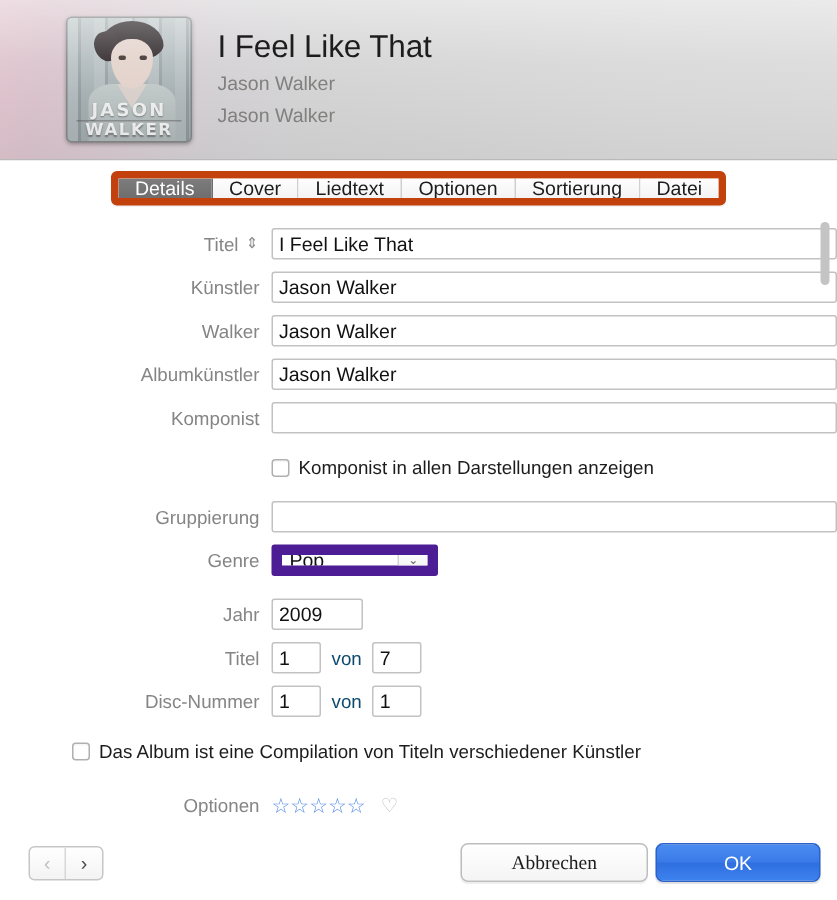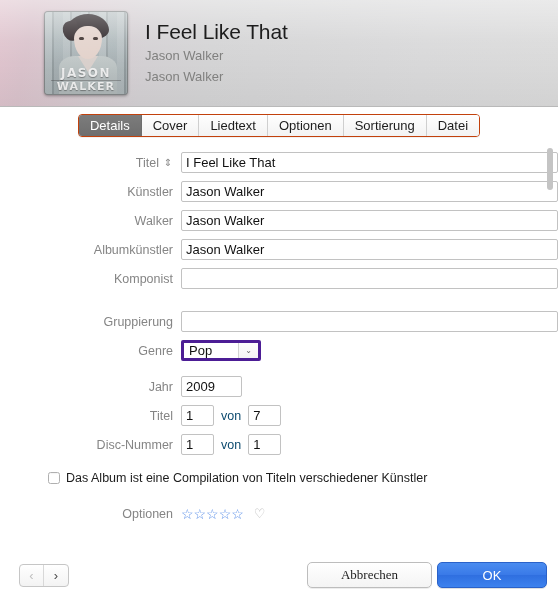--- a/index.html
+++ b/index.html
@@ -117,21 +117,21 @@
   }
 
   
   .tabbar {
     position: absolute; left: 0; top: 107px; width: 558px; height: 36px;
     display: flex; justify-content: center; align-items: center;
     background: #ffffff;
   }
   .tabs {
     display: flex;
-    border: 1px solid #c2410c;
+    border: 5px solid #c2410c;
     border-radius: 4px;
     overflow: hidden;
     background: #fdfdfd;
     box-shadow: 0 1px 0 rgba(0,0,0,0.05);
     height: 23px;
   }
   .tab {
     font-size: 13px; color: #1c1c1c;
     padding: 0 11px;
     display: flex; align-items: center;
@@ -198,22 +198,22 @@
     width: 12px; height: 12px; border: 1px solid #b0b0b0;
     border-radius: 2.5px; background: #fff;
     display: inline-block; flex: none;
     box-shadow: inset 0 1px 1px rgba(0,0,0,0.04);
   }
   .cb-label { font-size: 12.5px; color: #1c1c1c; margin-left: 6px; white-space: nowrap; }
 
   
   .sel {
     display: flex; align-items: stretch;
-    border: 3px solid #4c1d95; border-radius: 2px;
-    height: 21px; background: #fff; overflow: hidden;
+    border: 7px solid #4c1d95; border-radius: 2px;
+    height: 21px; background: #fff; overflow: hidden; gap: 23px;
   }
   .sel .val {
     font-size: 13px; color: #111; padding: 0 6px 0 5px;
     display: flex; align-items: center; min-width: 54px;
   }
   .sel .arrow {
     width: 20px; border-left: 1px solid #d3d3d3;
     background: linear-gradient(to bottom, #fdfdfd, #f4f4f4);
     display: flex; align-items: center; justify-content: center;
     font-size: 8px; color: #666;
@@ -358,20 +358,27 @@
 
       <div class="gap-6"></div>
 
       <div class="row">
         <div class="label">Komponist</div>
         <input class="tf w-wide" value="" style="">
       </div>
 
       <div class="gap-10"></div>
 
+      <div class="row">
+        <div class="label"></div>
+        <div class="field-wrap">
+          <span class="cb"></span>
+          <span class="cb-label">Komponist in allen Darstellungen anzeigen</span>
+        </div>
+      </div>
 
       <div class="gap-10"></div>
 
       <div class="row">
         <div class="label">Gruppierung</div>
         <input class="tf w-wide" value="" style="">
       </div>
 
       <div class="gap-6"></div>
 

